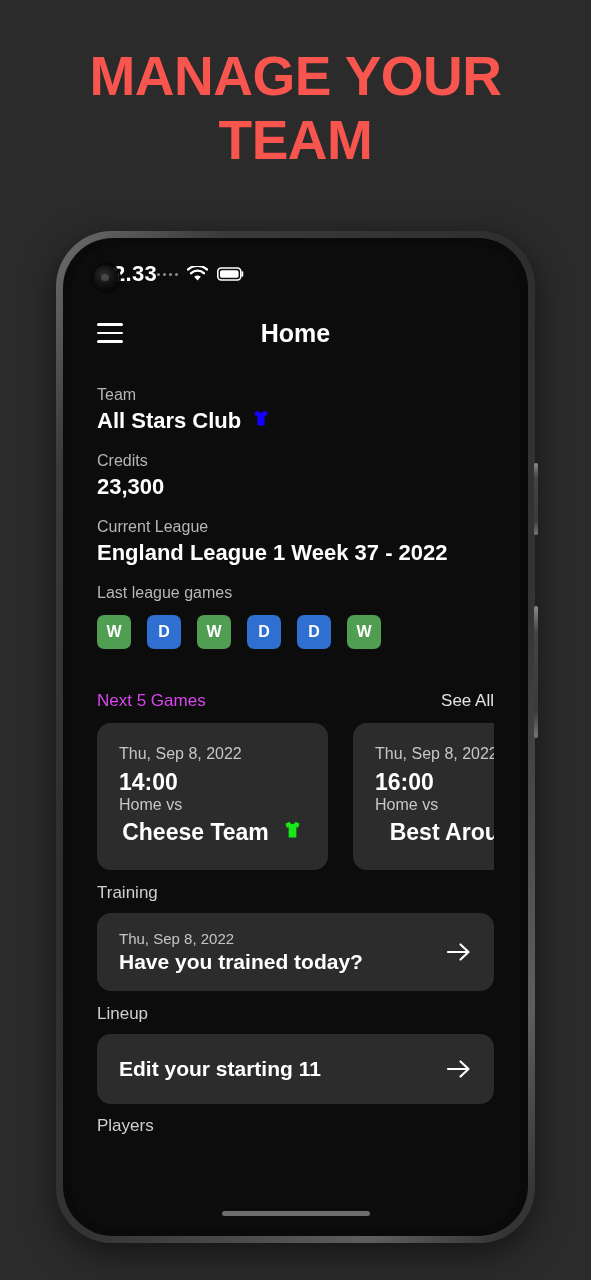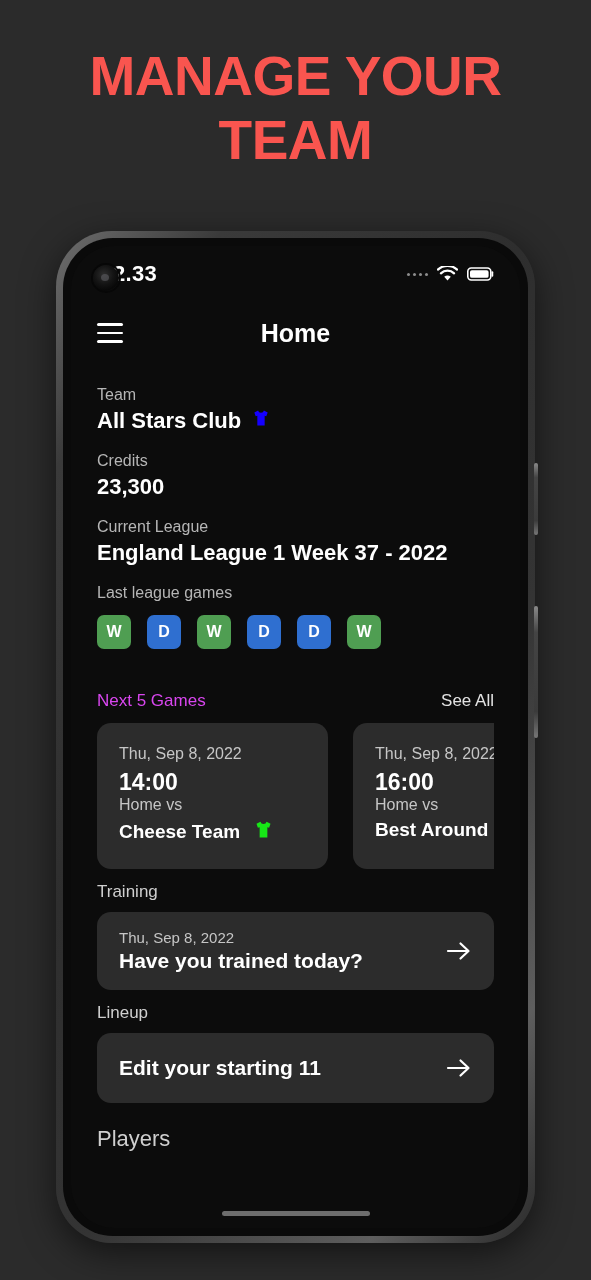--- a/index.html
+++ b/index.html
@@ -70,21 +70,21 @@
   .side-btn.vol { top: 232px; height: 72px; }
   .side-btn.pwr { top: 375px; height: 132px; }
 
   
   .statusbar {
     position: relative;
     height: 56px;
     padding: 0 26px 0 28px;
     display: flex;
     align-items: center;
-    justify-content: space-between;
+    justify-content: flex-start;
   }
   .status-time {
     color: #ffffff;
     font-size: 22px;
     font-weight: bold;
     letter-spacing: 0.3px;
     padding-left: 14px;
   }
   .punch-hole {
     position: absolute;
@@ -232,26 +232,27 @@
     font-size: 23px;
     font-weight: bold;
   }
   .game-homeaway {
     color: #c6c6c6;
     font-size: 16px;
     margin-bottom: 5px;
   }
   .game-opponent {
     color: #ffffff;
-    font-size: 19px;
+    font-size: 23px;
     font-weight: bold;
     display: flex;
     align-items: center;
     gap: 13px;
     white-space: nowrap;
+    justify-content: center;
   }
 
   
   .sub-label {
     color: #cfcfcf;
     font-size: 17px;
     margin-top: 13px;
     margin-bottom: 10px;
   }
   .action-card {
@@ -265,22 +266,22 @@
     cursor: pointer;
   }
   .action-text-wrap { display: flex; flex-direction: column; gap: 3px; }
   .action-sub { color: #c6c6c6; font-size: 15px; }
   .action-main { color: #ffffff; font-size: 21px; font-weight: bold; }
   .arrow-icon { color: #ffffff; flex: 0 0 auto; }
   .arrow-icon svg { display: block; }
 
   .cut-label {
     color: #cfcfcf;
-    font-size: 22px;
-    margin-top: 23px;
+    font-size: 17px;
+    margin-top: 12px;
   }
 
   
   .home-indicator {
     position: absolute;
     left: 50%;
     transform: translateX(-50%);
     bottom: 12px;
     width: 148px;
     height: 5px;

